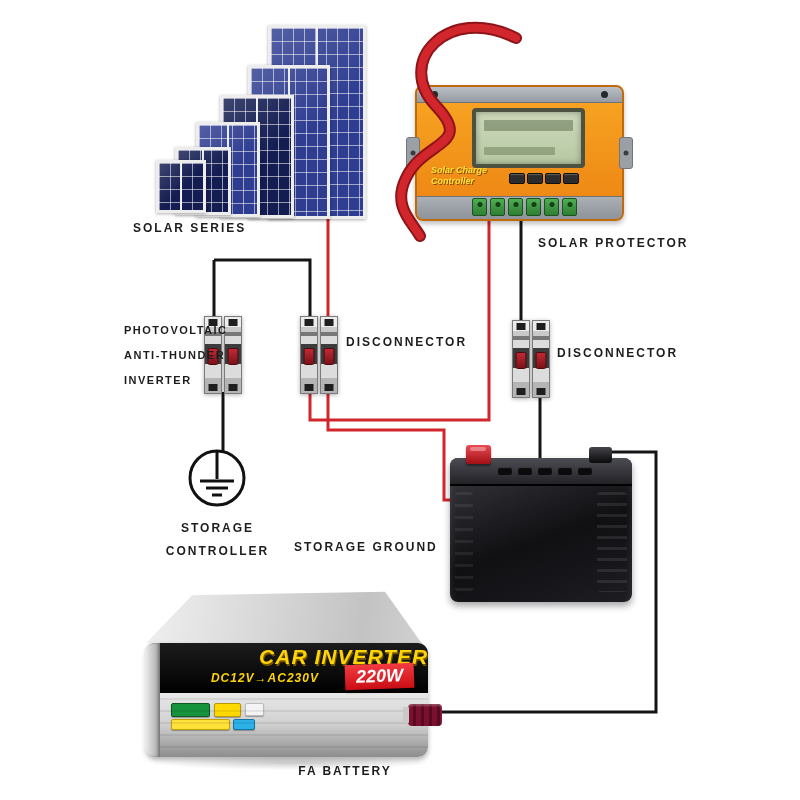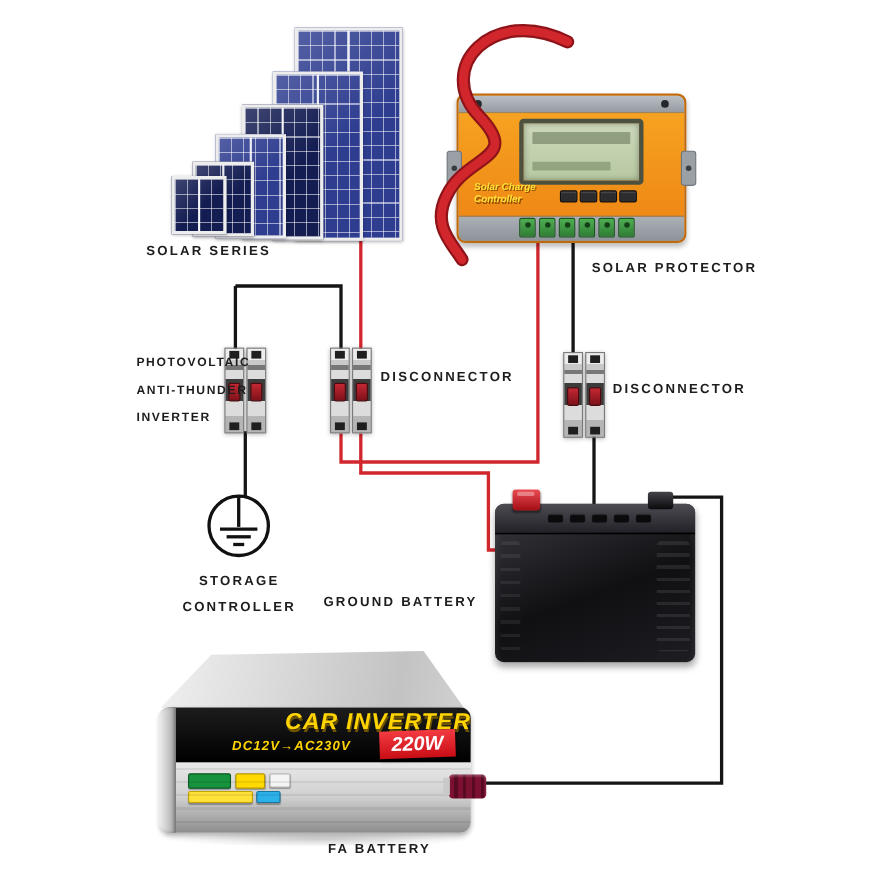--- a/index.html
+++ b/index.html
@@ -216,16 +216,16 @@
 
   <div class="lbl" style="left:133px;top:221px;">SOLAR SERIES</div>
   <div class="lbl" style="left:538px;top:236px;">SOLAR PROTECTOR</div>
   <div class="lbl small" style="left:124px;top:324px;">PHOTOVOLTAIC</div>
   <div class="lbl small" style="left:124px;top:349px;">ANTI-THUNDER</div>
   <div class="lbl small" style="left:124px;top:374px;">INVERTER</div>
   <div class="lbl" style="left:346px;top:335px;">DISCONNECTOR</div>
   <div class="lbl" style="left:557px;top:346px;">DISCONNECTOR</div>
   <div class="lbl center" style="left:165px;top:521px;width:105px;">STORAGE</div>
   <div class="lbl center" style="left:160px;top:544px;width:115px;">CONTROLLER</div>
-  <div class="lbl" style="left:294px;top:540px;">GROUND BATTERY</div>
+  <div class="lbl" style="left:294px;top:540px;">STORAGE GROUND</div>
   <div class="lbl center" style="left:290px;top:764px;width:110px;">FA BATTERY</div>
 
 </div>
 
 </body></html>

